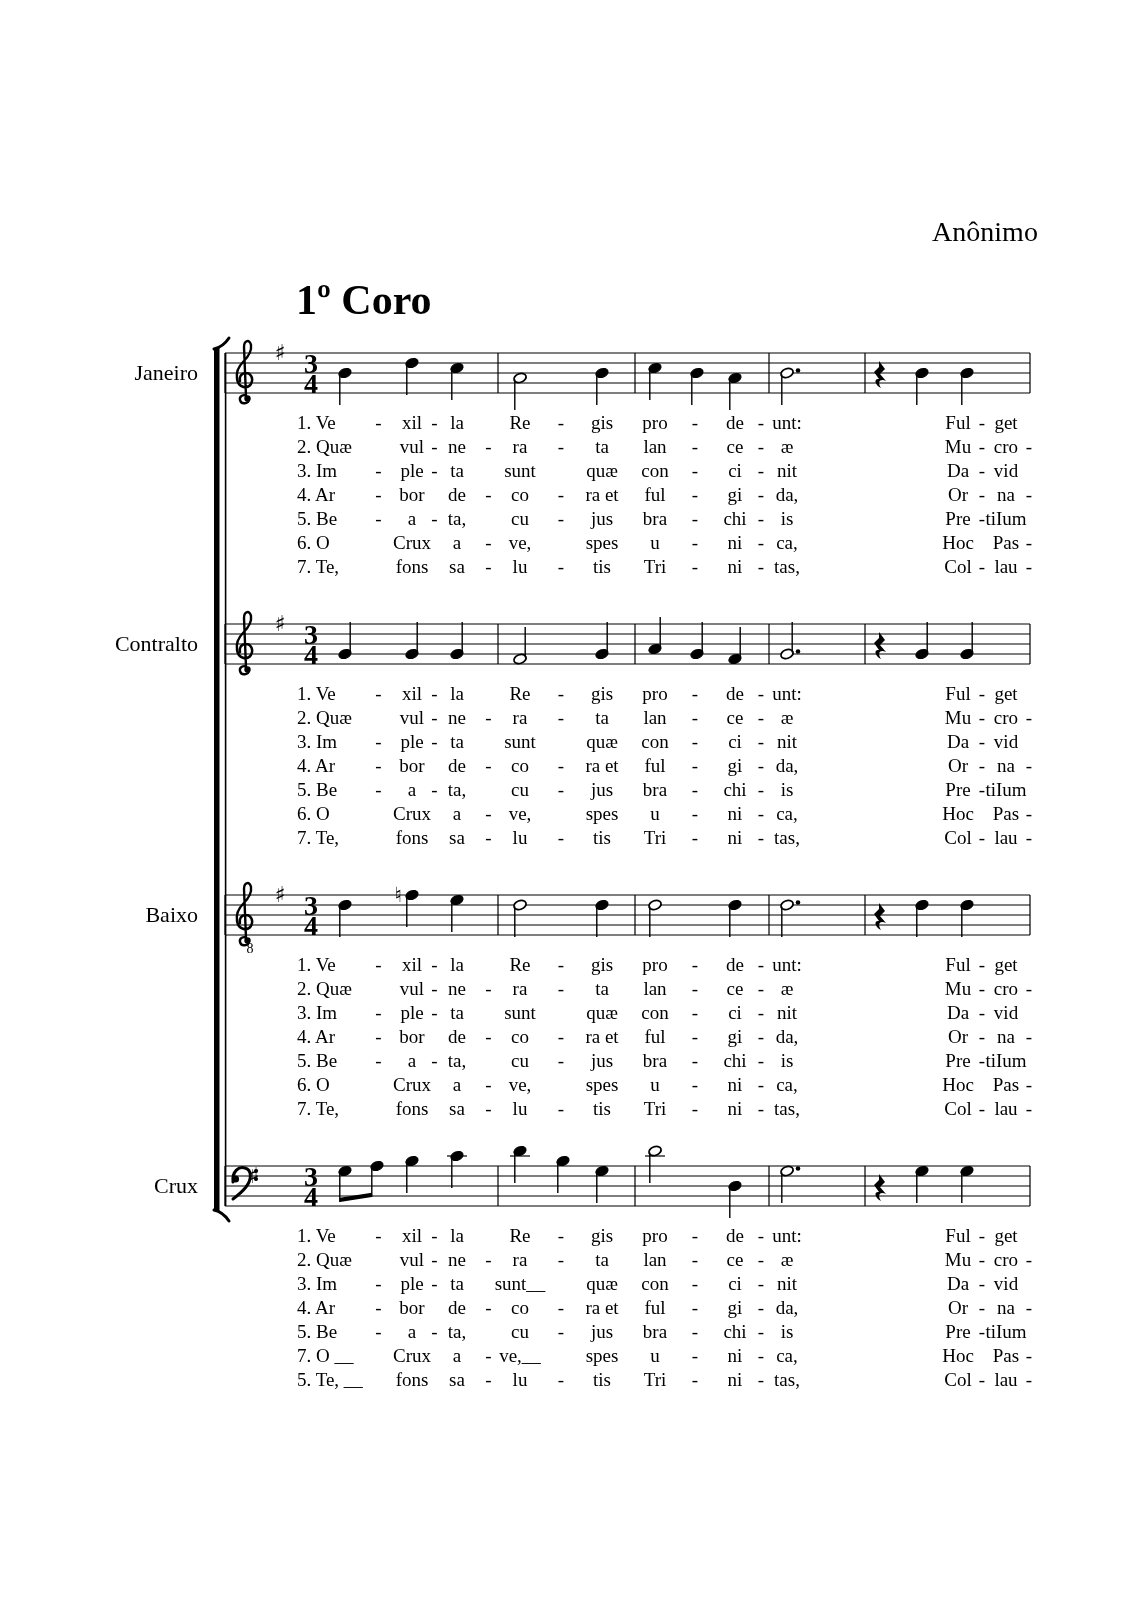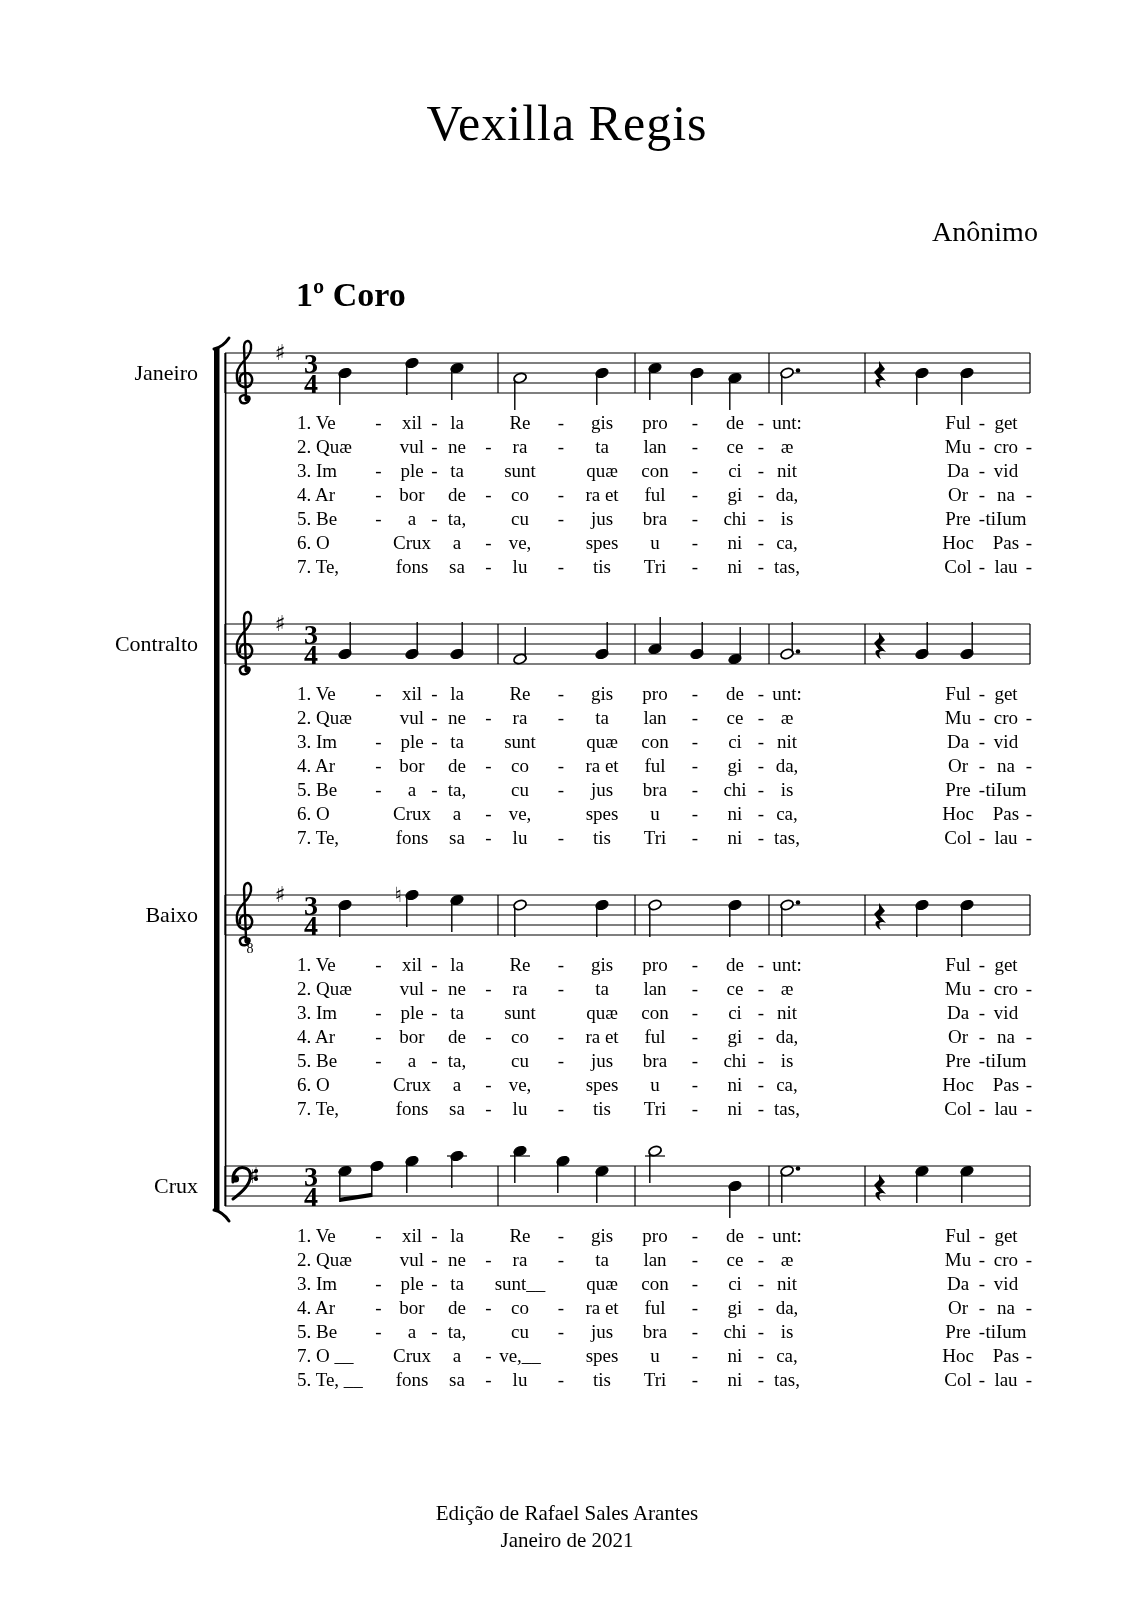--- a/index.html
+++ b/index.html
@@ -1,21 +1,21 @@
 <!DOCTYPE html>
 <html><head>
 <meta charset="utf-8">
 <style>
   html,body{margin:0;padding:0;background:#fff;}
   #page{position:relative;width:1134px;height:1600px;background:#fff;overflow:hidden;
         font-family:"Liberation Serif", serif;color:#000;}
   .abs{position:absolute;}
   #title{left:0;top:94px;width:1134px;text-align:center;font-size:50px;letter-spacing:1px;}
   #composer{left:885px;top:216px;width:200px;text-align:center;font-size:28px;}
-  #coro{left:296px;top:276px;font-size:34px;font-weight:bold;}
+  #coro{left:296px;top:276px;font-size:42px;font-weight:bold;}
   .voice-label{width:190px;left:8px;text-align:right;font-size:22px;}
   .lyr{font-size:19px;line-height:1;white-space:nowrap;}
   .lyr-c{width:90px;margin-left:-45px;text-align:center;}
   #footer1{left:0;top:1501px;width:1134px;text-align:center;font-size:21px;}
   #footer2{left:0;top:1528px;width:1134px;text-align:center;font-size:21px;}
   svg text{font-family:"Liberation Serif", serif;}
   svg text.acc{font-family:"DejaVu Sans", sans-serif;}
 </style>
 </head>
 <body>
@@ -213,21 +213,20 @@
         <path d="M 233 1182 C 232 1171 239 1166 245 1168 C 252 1170 252 1179 246 1187 C 242 1192 237 1196 233 1199" fill="none" stroke="#000" stroke-width="3" stroke-linecap="round"></path>
         <circle cx="235.5" cy="1179" r="3.6" fill="#000"></circle>
         <circle cx="256" cy="1171" r="2.1" fill="#000"></circle>
         <circle cx="256" cy="1179" r="2.1" fill="#000"></circle>
       </g>
       <g transform="translate(876,1174)">
         <path d="M 3 0 L 9 8 L 4 13 L 10 20 C 4 17 1 21 5 27 C -2 23 -2 17 3 18 L -2 11 L 3 6 Z" fill="#000"></path>
       </g>
     </svg>
 
-  <div id="title" class="abs">Vexilla Regis</div>
   <div id="composer" class="abs">Anônimo</div>
   <div id="coro" class="abs">1º Coro</div>
 
   <div id="labels-layer">
       <div class="abs voice-label" style="top: 360px;">Janeiro</div>
       <div class="abs voice-label" style="top: 631px;">Contralto</div>
       <div class="abs voice-label" style="top: 902px;">Baixo</div>
       <div class="abs voice-label" style="top: 1173px;">Crux</div>
     </div>
   <div id="lyrics-layer">
@@ -670,15 +669,13 @@
       <div class="abs lyr lyr-c" style="left: 695px; top: 1370px;">-</div>
       <div class="abs lyr lyr-c" style="left: 735px; top: 1370px;">ni</div>
       <div class="abs lyr lyr-c" style="left: 761px; top: 1370px;">-</div>
       <div class="abs lyr lyr-c" style="left: 787px; top: 1370px;">tas,</div>
       <div class="abs lyr lyr-c" style="left: 958px; top: 1370px;">Col</div>
       <div class="abs lyr lyr-c" style="left: 982px; top: 1370px;">-</div>
       <div class="abs lyr lyr-c" style="left: 1006px; top: 1370px;">lau</div>
       <div class="abs lyr lyr-c" style="left: 1029px; top: 1370px;">-</div>
     </div>
 
-  <div id="footer1" class="abs">Edição de Rafael Sales Arantes</div>
-  <div id="footer2" class="abs">Janeiro de 2021</div>
 </div>
 
 </body></html>

